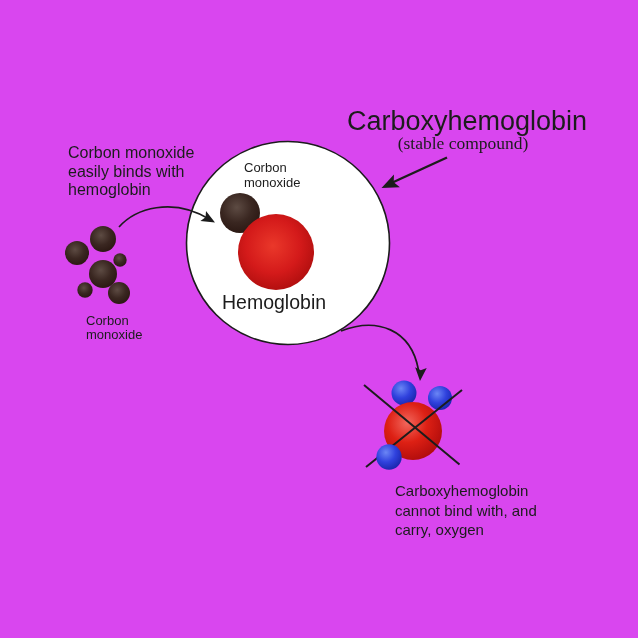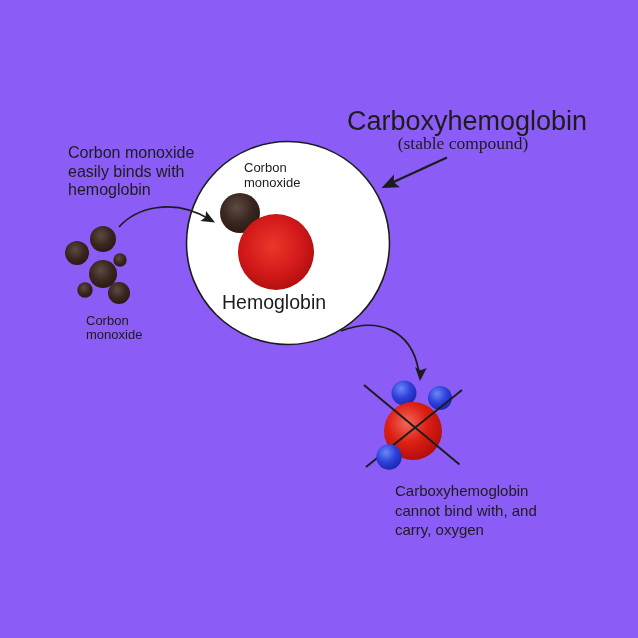--- a/index.html
+++ b/index.html
@@ -4,21 +4,21 @@
 <style>
   html, body {
     margin: 0;
     padding: 0;
     background: #ffffff;
   }
   #canvas {
     position: relative;
     width: 638px;
     height: 638px;
-    background: #8b5cf6;
+    background: #d946ef;
     overflow: hidden;
   }
   svg { display: block; }
   text {
     font-family: "Liberation Sans", sans-serif;
     fill: #1c1c1c;
   }
   .serif {
     font-family: "Liberation Serif", serif;
   }

